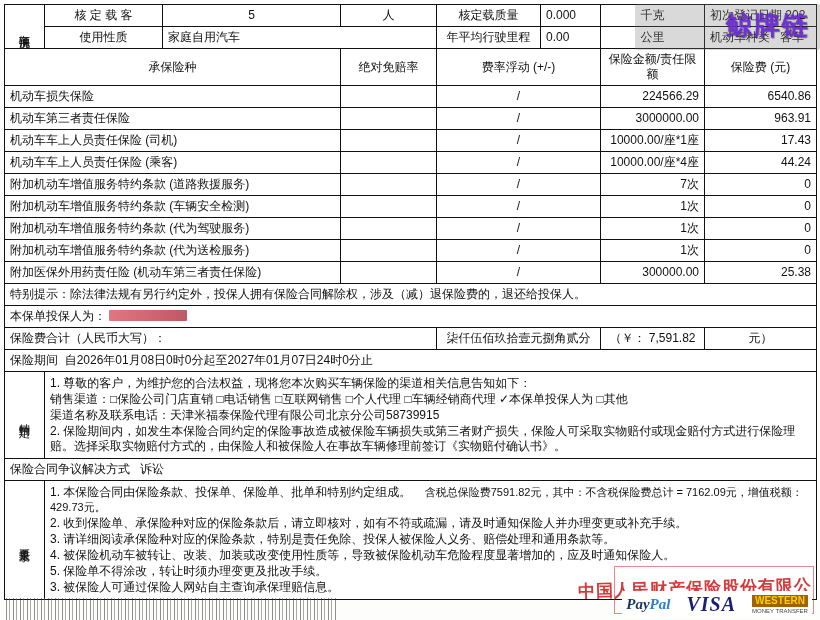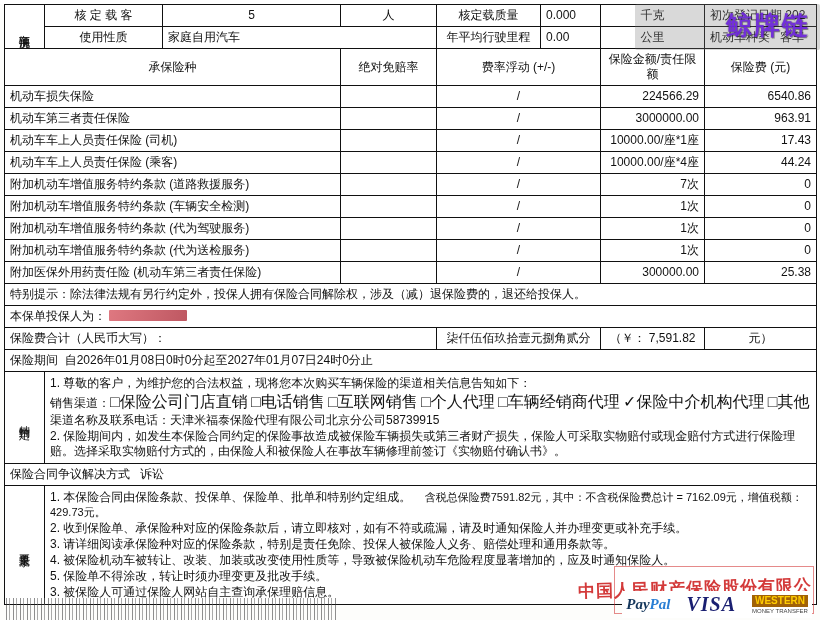--- a/index.html
+++ b/index.html
@@ -108,21 +108,21 @@
   .we .t { font-size:10px; font-weight:bold; color:#ffcc00; background:#a16207; padding:1px 3px; display:block;}
   .we .b { font-size:6px; color:#444; display:block; margin-top:1px;}
   
   .barcode {
     position:absolute;
     left: 6px; bottom: 4px;
     width: 330px; height: 22px;
     background: repeating-linear-gradient(90deg,#333 0 1px,transparent 1px 3px,#666 3px 4px,transparent 4px 7px);
     opacity:.55;
   }
-  .check { font-size: 16px; }
+  .check { font-size: 12px; }
   .tight td { padding-top:2px; padding-bottom:2px; }
 </style>
 </head>
 <body>
 
 <div class="page">
 
   <div class="wm-badge"></div>
   <div class="watermark">鲸牌链</div>
 
@@ -276,21 +276,21 @@
       </td>
       <td colspan="7" class="notes">
         <div class="notes-list">
           <div>1. 尊敬的客户，为维护您的合法权益，现将您本次购买车辆保险的渠道相关信息告知如下：</div>
           <div>
             <span>销售渠道：</span><span class="check">□<span>保险公司门店直销</span></span>
             <span class="check">□<span>电话销售</span></span>
             <span class="check">□<span>互联网销售</span></span>
             <span class="check">□<span>个人代理</span></span>
             <span class="check">□<span>车辆经销商代理</span></span>
-            <span class="check">✓<span>保险中介机构代理</span></span>
+            <span class="check">✓<span>本保单投保人为</span></span>
             <span class="check">□<span>其他</span></span>
           </div>
           <div>渠道名称及联系电话：天津米福泰保险代理有限公司北京分公司58739915</div>
           <div>2. 保险期间内，如发生本保险合同约定的保险事故造成被保险车辆损失或第三者财产损失，保险人可采取实物赔付或现金赔付方式进行保险理赔。选择采取实物赔付方式的，由保险人和被保险人在事故车辆修理前签订《实物赔付确认书》。</div>
         </div>
       </td>
     </tr>
 
     <tr>
       <td colspan="8">

